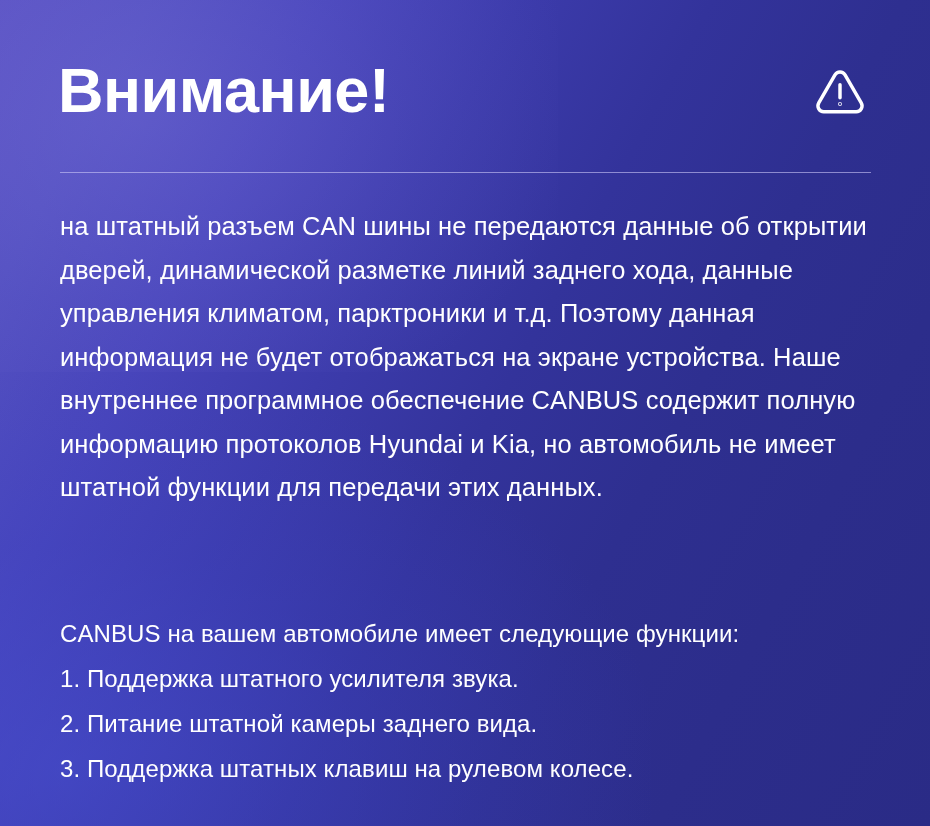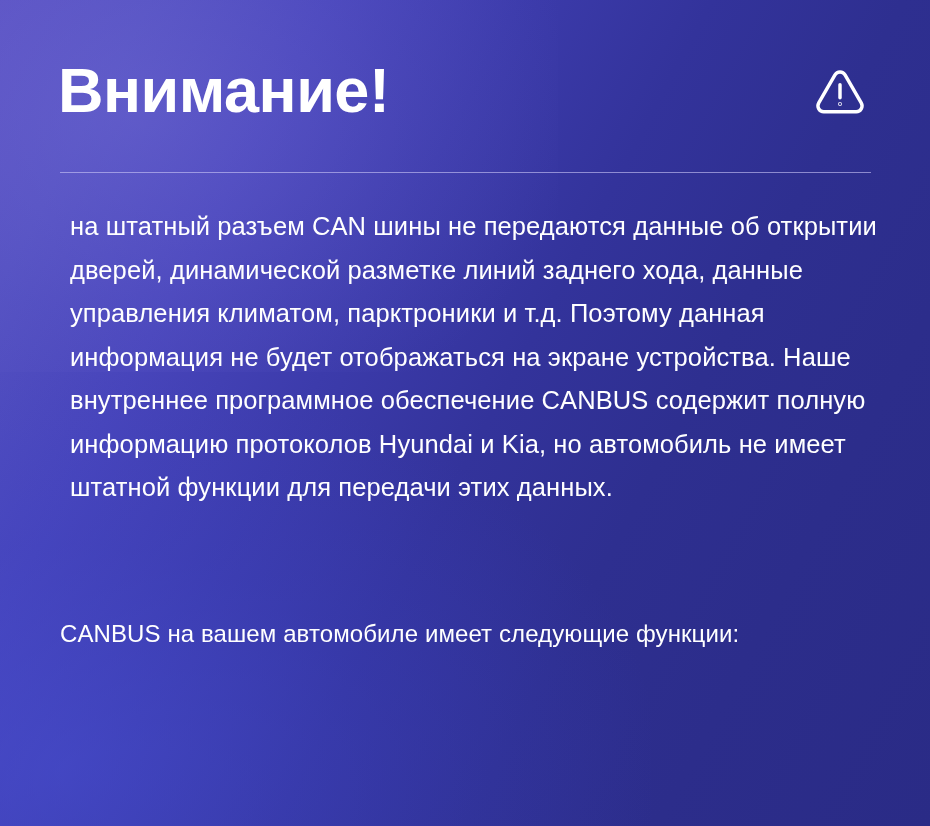--- a/index.html
+++ b/index.html
@@ -112,21 +112,21 @@
     left: 60px;
     top: 172px;
     width: 811px;
     height: 1px;
     background: rgba(200, 196, 245, 0.62);
   }
 
   
   .body-copy {
     position: absolute;
-    left: 70px;
+    left: 60px;
     top: 205px;
     width: 820px;
     color: #ffffff;
     font-size: 25.5px;
     font-weight: 400;
     line-height: 43.5px;
     letter-spacing: 0.1px;
     text-align: left;
   }
 
@@ -188,16 +188,21 @@
       </span>
     </div>
 
     <div class="divider"></div>
 
     <p class="body-copy">на штатный разъем CAN шины не передаются данные об открытии дверей, динамической разметке линий заднего хода, данные управления климатом, парктроники и т.д. Поэтому данная информация не будет отображаться на экране устройства. Наше внутреннее программное обеспечение CANBUS содержит полную информацию протоколов Hyundai и Kia, но автомобиль не имеет штатной функции для передачи этих данных.</p>
 
     <div class="features">
       <div class="features-lead">CANBUS на вашем автомобиле имеет следующие функции:</div>
 
+      <ul class="feature-list">
+        <li class="feature-item">1. Поддержка штатного усилителя звука.</li>
+        <li class="feature-item">2. Питание штатной камеры заднего вида.</li>
+        <li class="feature-item">3. Поддержка штатных клавиш на рулевом колесе.</li>
+      </ul>
     </div>
 
   </div>
 </div>
 
 </body></html>

